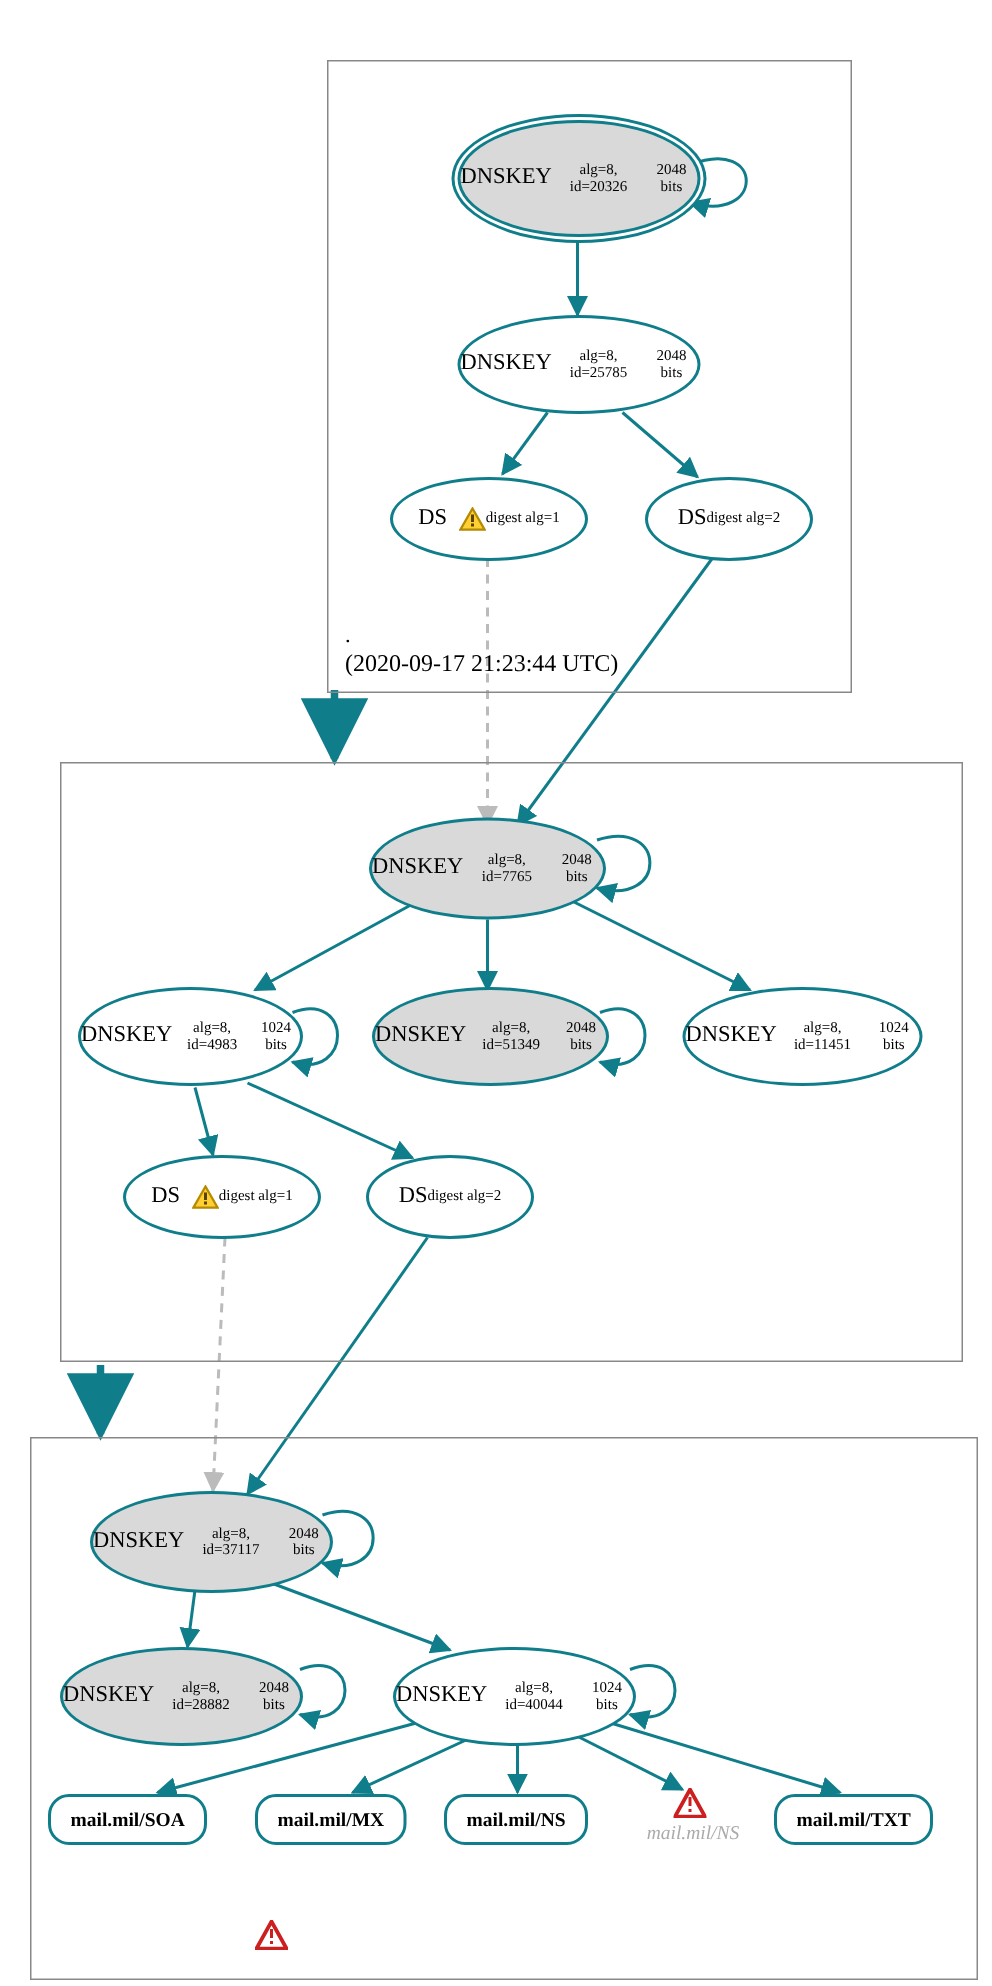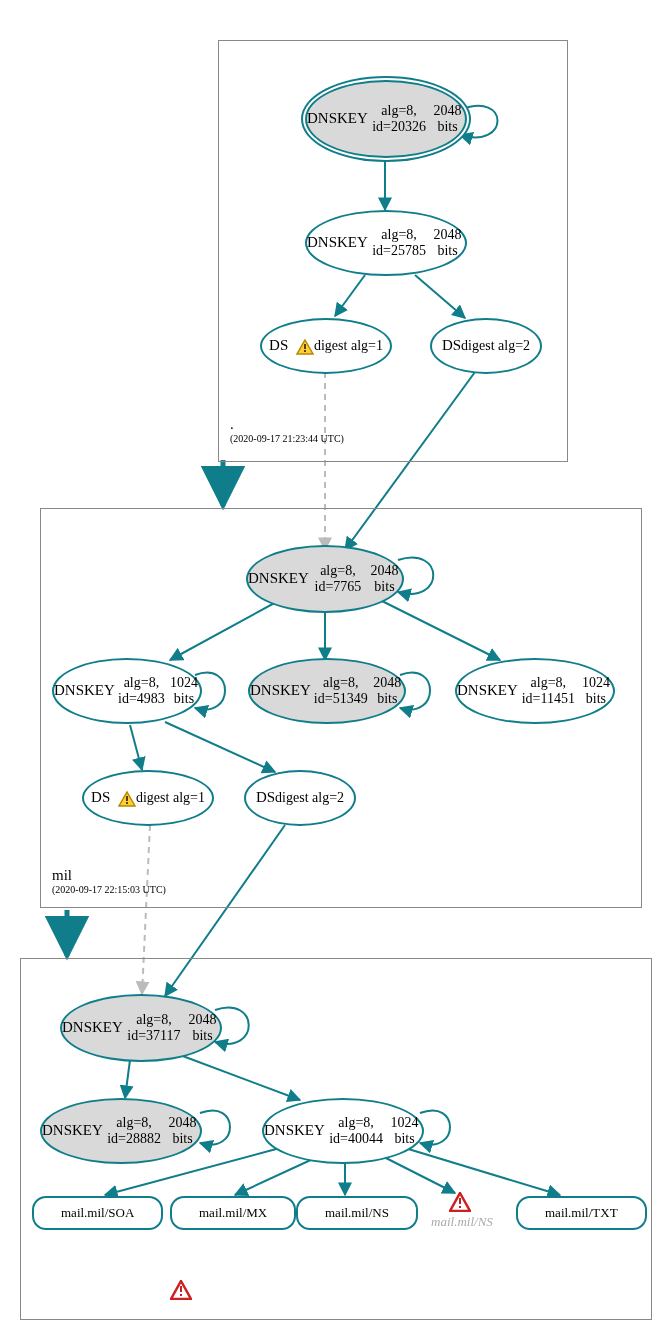--- a/index.html
+++ b/index.html
@@ -28,21 +28,21 @@
   }
   .zone-label {
     position: absolute;
     font-size: 14px;
     line-height: 1.2;
   }
   .zone-label .name {
     font-size: 15px;
   }
   .zone-label .ts {
-    font-size: 10px;
+    font-size: 16px;
   }
   .node {
     position: absolute;
     border: 2px solid #0f7d8a;
     text-align: center;
     display: flex;
     flex-direction: row;
     align-items: center;
     justify-content: center;
     font-size: 13px;
@@ -54,28 +54,29 @@
     border-radius: 50%;
   }
   .node.ellipse.gray {
     background: #d9d9d9;
   }
   .node.trust-anchor {
     box-shadow: 0 0 0 2px #fff, 0 0 0 4px #0f7d8a;
   }
   .node.record {
     border-radius: 14px;
-    padding: 6px 27px;
+    padding: 6px 13px;
     white-space: nowrap;
+    font-weight: bold;
   }
   .node .title {
     font-size: 15px;
   }
   .node .sub {
-    font-size: 14px;
+    font-size: 10px;
   }
   .node .warn-inline {
     display: inline-block;
     vertical-align: middle;
     margin-left: 4px;
   }
   .alert-badge {
     position: absolute;
   }
   .alert-badge svg, .warn-inline svg {
@@ -197,24 +198,20 @@
     <div class="sub">digest alg=1</div>
   </div>
 
   <div class="node ellipse" style="left:430px; top:318px; width:112px; height:56px;">
     <div class="title">DS</div>
     <div class="sub">digest alg=2</div>
   </div>
 
   <div class="zone-box" style="left:40px; top:508px; width:600px; height:398px;"></div>
 
-  <div class="zone-label" style="left:52px; top:866px;">
-    <div class="name">mil</div>
-    <div class="ts">(2020-09-17 22:15:03 UTC)</div>
-  </div>
 
   <div class="node ellipse gray" style="left:246px; top:545px; width:158px; height:68px;">
     <div class="title">DNSKEY</div>
     <div class="sub">alg=8, id=7765</div>
     <div class="sub">2048 bits</div>
   </div>
 
   <div class="node ellipse" style="left:52px; top:658px; width:150px; height:66px;">
     <div class="title">DNSKEY</div>
     <div class="sub">alg=8, id=4983</div>

